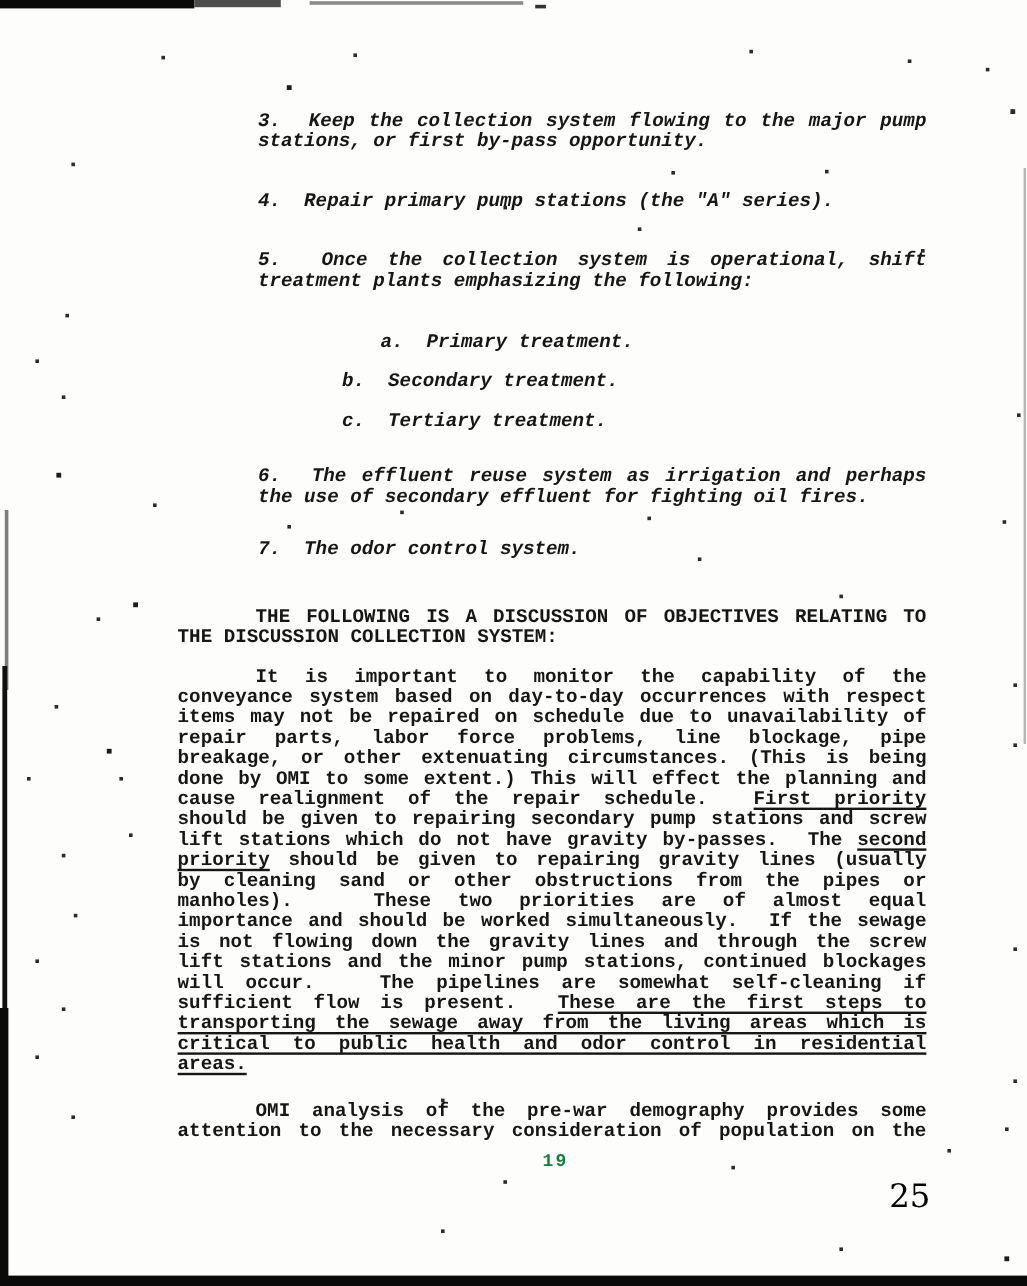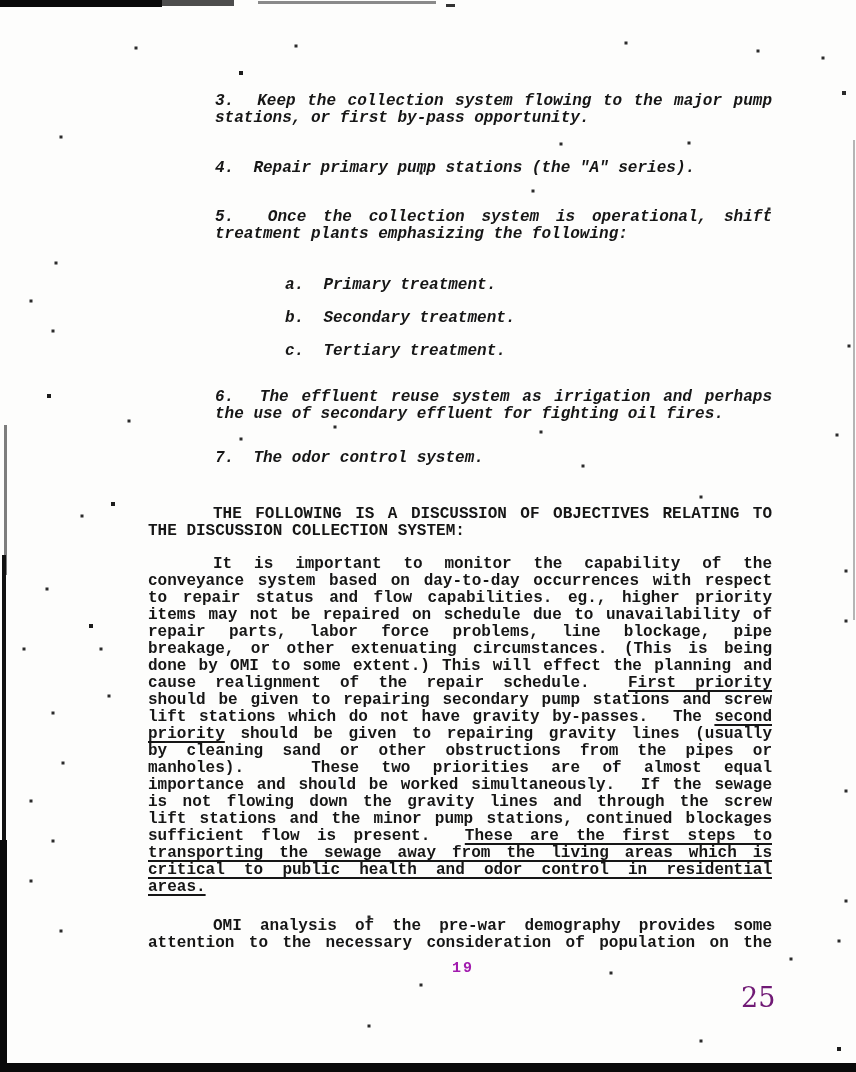--- a/index.html
+++ b/index.html
@@ -15,26 +15,26 @@
   .bodytxt { left:148px; width:624px; }
   .heading { left:148px; width:624px; }
   .line { white-space:pre-wrap; }
   .line.j { text-align:justify; text-align-last:justify; }
   .line.ind { padding-left:65px; }
   .u { text-decoration:underline; text-decoration-thickness:1.6px; text-underline-offset:3px; }
 
   .pagenum {
     position:absolute; left:452px; top:960px;
     font-family:"Liberation Mono", monospace; font-weight:700;
-    font-size:15px; letter-spacing:2px; color:#a21caf;
+    font-size:15px; letter-spacing:2px; color:#15803d;
   }
   .stamp {
     position:absolute; left:741px; top:982px;
     font-family:"DejaVu Serif", serif; font-weight:400;
-    font-size:27px; color:#701a75;
+    font-size:27px; color:#000000;
   }
 
   
   .band-top-1 { position:absolute; left:0; top:0; width:162px; height:7px; background:#0a0a0a; }
   .band-top-2 { position:absolute; left:162px; top:0; width:72px; height:6px; background:#4d4d4d; }
   .band-top-3 { position:absolute; left:258px; top:1px; width:178px; height:3px; background:#8a8a8a; }
   .band-top-4 { position:absolute; left:446px; top:4px; width:9px; height:3px; background:#333; }
   .band-bottom { position:absolute; left:0; top:1063px; width:856px; height:9px; background:#0a0a0a; }
   .edge-left-soft { position:absolute; left:4px; top:425px; width:3px; height:150px; background:#7d7d7d; }
   .edge-left-dark { position:absolute; left:2px; top:555px; width:4px; height:517px; background:#111; }
@@ -83,21 +83,21 @@
         <div class="line j"><span>3.  Keep the collection system flowing to the major pump</span></div>
         <div class="line"><span>stations, or first by-pass opportunity.</span></div>
       </div>
       <div class="block list" style="top: 160px;">
         <div class="line"><span>4.  Repair primary pump stations (the "A" series).</span></div>
       </div>
       <div class="block list" style="top: 209px;">
         <div class="line j"><span>5.  Once the collection system is operational, shift</span></div>
         <div class="line"><span>treatment plants emphasizing the following:</span></div>
       </div>
-      <div class="block sub" style="top: 277px;">
+      <div class="block sub" style="top: 277px; margin-left: 32px;">
         <div class="line"><span>a.  Primary treatment.</span></div>
       </div>
       <div class="block sub" style="top: 310px;">
         <div class="line"><span>b.  Secondary treatment.</span></div>
       </div>
       <div class="block sub" style="top: 343px;">
         <div class="line"><span>c.  Tertiary treatment.</span></div>
       </div>
       <div class="block list" style="top: 389px;">
         <div class="line j"><span>6.  The effluent reuse system as irrigation and perhaps</span></div>
@@ -106,34 +106,34 @@
       <div class="block list" style="top: 450px;">
         <div class="line"><span>7.  The odor control system.</span></div>
       </div>
       <div class="block heading" style="top: 506px;">
         <div class="line j ind"><span>THE FOLLOWING IS A DISCUSSION OF OBJECTIVES RELATING TO</span></div>
         <div class="line"><span>THE DISCUSSION COLLECTION SYSTEM:</span></div>
       </div>
       <div class="block bodytxt" style="top: 556px;">
         <div class="line j ind"><span>It is important to monitor the capability of the</span></div>
         <div class="line j"><span>conveyance system based on day-to-day occurrences with respect</span></div>
-        <div class="line j"><span>to repair status and flow capabilities. eg., higher priority</span></div>
         <div class="line j"><span>items may not be repaired on schedule due to unavailability of</span></div>
         <div class="line j"><span>repair parts, labor force problems, line blockage, pipe</span></div>
         <div class="line j"><span>breakage, or other extenuating circumstances. (This is being</span></div>
         <div class="line j"><span>done by OMI to some extent.) This will effect the planning and</span></div>
         <div class="line j"><span>cause realignment of the repair schedule.  </span><span class="u">First priority</span></div>
         <div class="line j"><span>should be given to repairing secondary pump stations and screw</span></div>
         <div class="line j"><span>lift stations which do not have gravity by-passes.  The </span><span class="u">second</span></div>
         <div class="line j"><span class="u">priority</span><span> should be given to repairing gravity lines (usually</span></div>
         <div class="line j"><span>by cleaning sand or other obstructions from the pipes or</span></div>
         <div class="line j"><span>manholes).   These two priorities are of almost equal</span></div>
         <div class="line j"><span>importance and should be worked simultaneously.  If the sewage</span></div>
         <div class="line j"><span>is not flowing down the gravity lines and through the screw</span></div>
         <div class="line j"><span>lift stations and the minor pump stations, continued blockages</span></div>
+        <div class="line j"><span>will occur.   The pipelines are somewhat self-cleaning if</span></div>
         <div class="line j"><span>sufficient flow is present.  </span><span class="u">These are the first steps to</span></div>
         <div class="line j"><span class="u">transporting the sewage away from the living areas which is</span></div>
         <div class="line j"><span class="u">critical to public health and odor control in residential</span></div>
         <div class="line"><span class="u">areas.</span></div>
       </div>
       <div class="block bodytxt" style="top: 918px;">
         <div class="line j ind"><span>OMI analysis of the pre-war demography provides some</span></div>
         <div class="line j"><span>attention to the necessary consideration of population on the</span></div>
       </div>
     </div>

